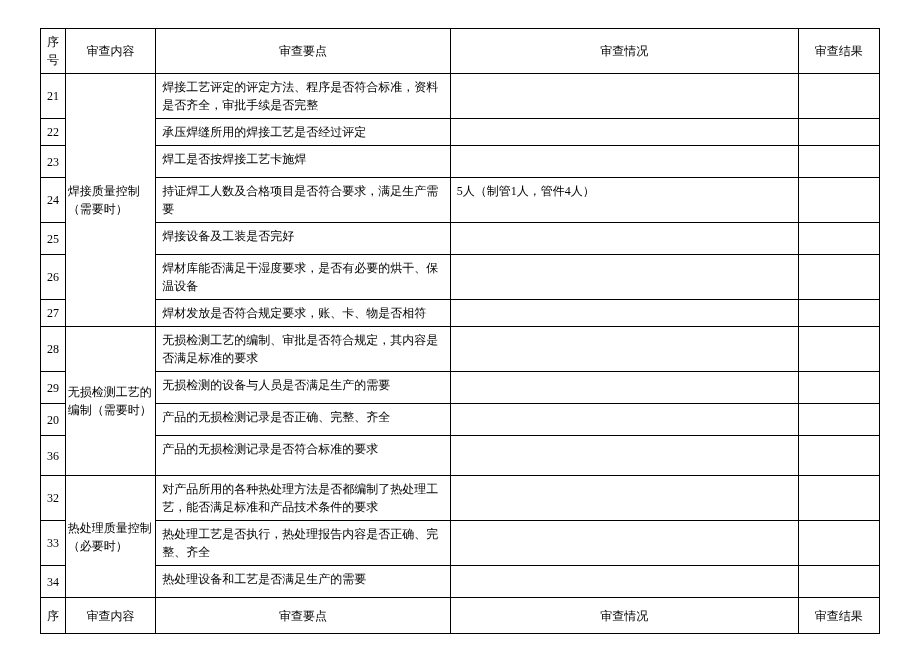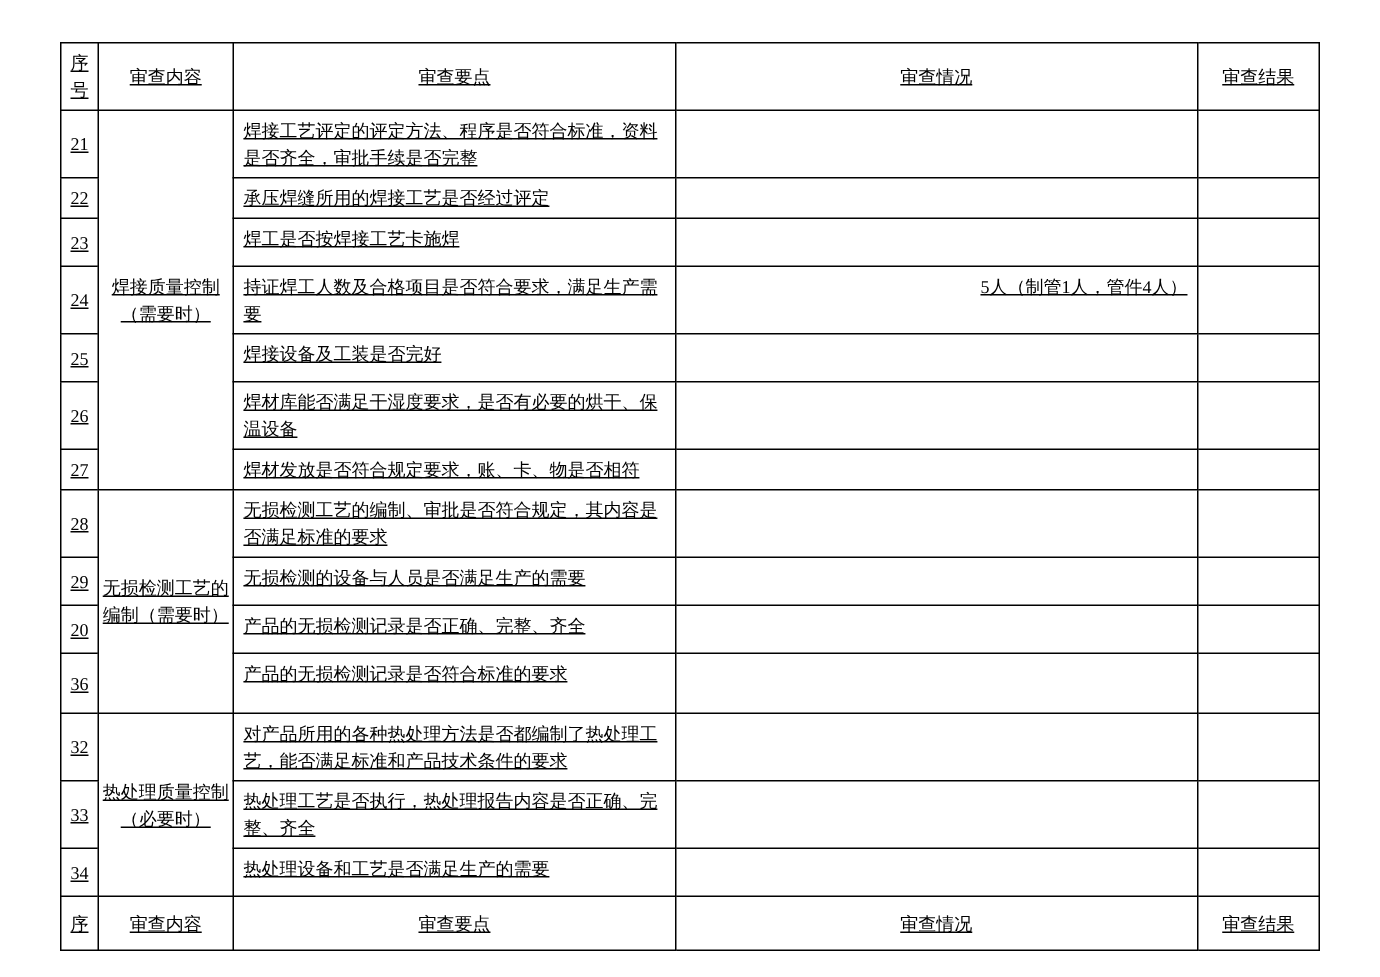--- a/index.html
+++ b/index.html
@@ -8,32 +8,31 @@
       background: #fff;
       padding: 28px 40px;
       width: 920px;
       font-size: 12px;
       color: #000;
     }
     table {
       border-collapse: collapse;
       width: 100%;
       table-layout: fixed;
-      text-decoration: underline;
     }
     td {
       border: 1px solid #000;
       padding: 4px 6px;
       vertical-align: middle;
       line-height: 1.5;
     }
     .col-num   { width: 24px; text-align: left; }
-    .col-cat   { width: 88px; text-align: center; padding-left: 2px; padding-right: 2px; }
+    .col-cat   { width: 88px; text-align: left; padding-left: 2px; padding-right: 2px; }
     .col-keypt { width: 286px; vertical-align: top; }
-    .col-sit   { width: 338px; vertical-align: top; text-align: right; }
+    .col-sit   { width: 338px; vertical-align: top; }
     .col-res   { width: 79px; }
     .hdr { text-align: center !important; vertical-align: middle !important; }
   </style>
 </head>
 <body>
 
 <table>
 
   <tbody>
       <tr>

